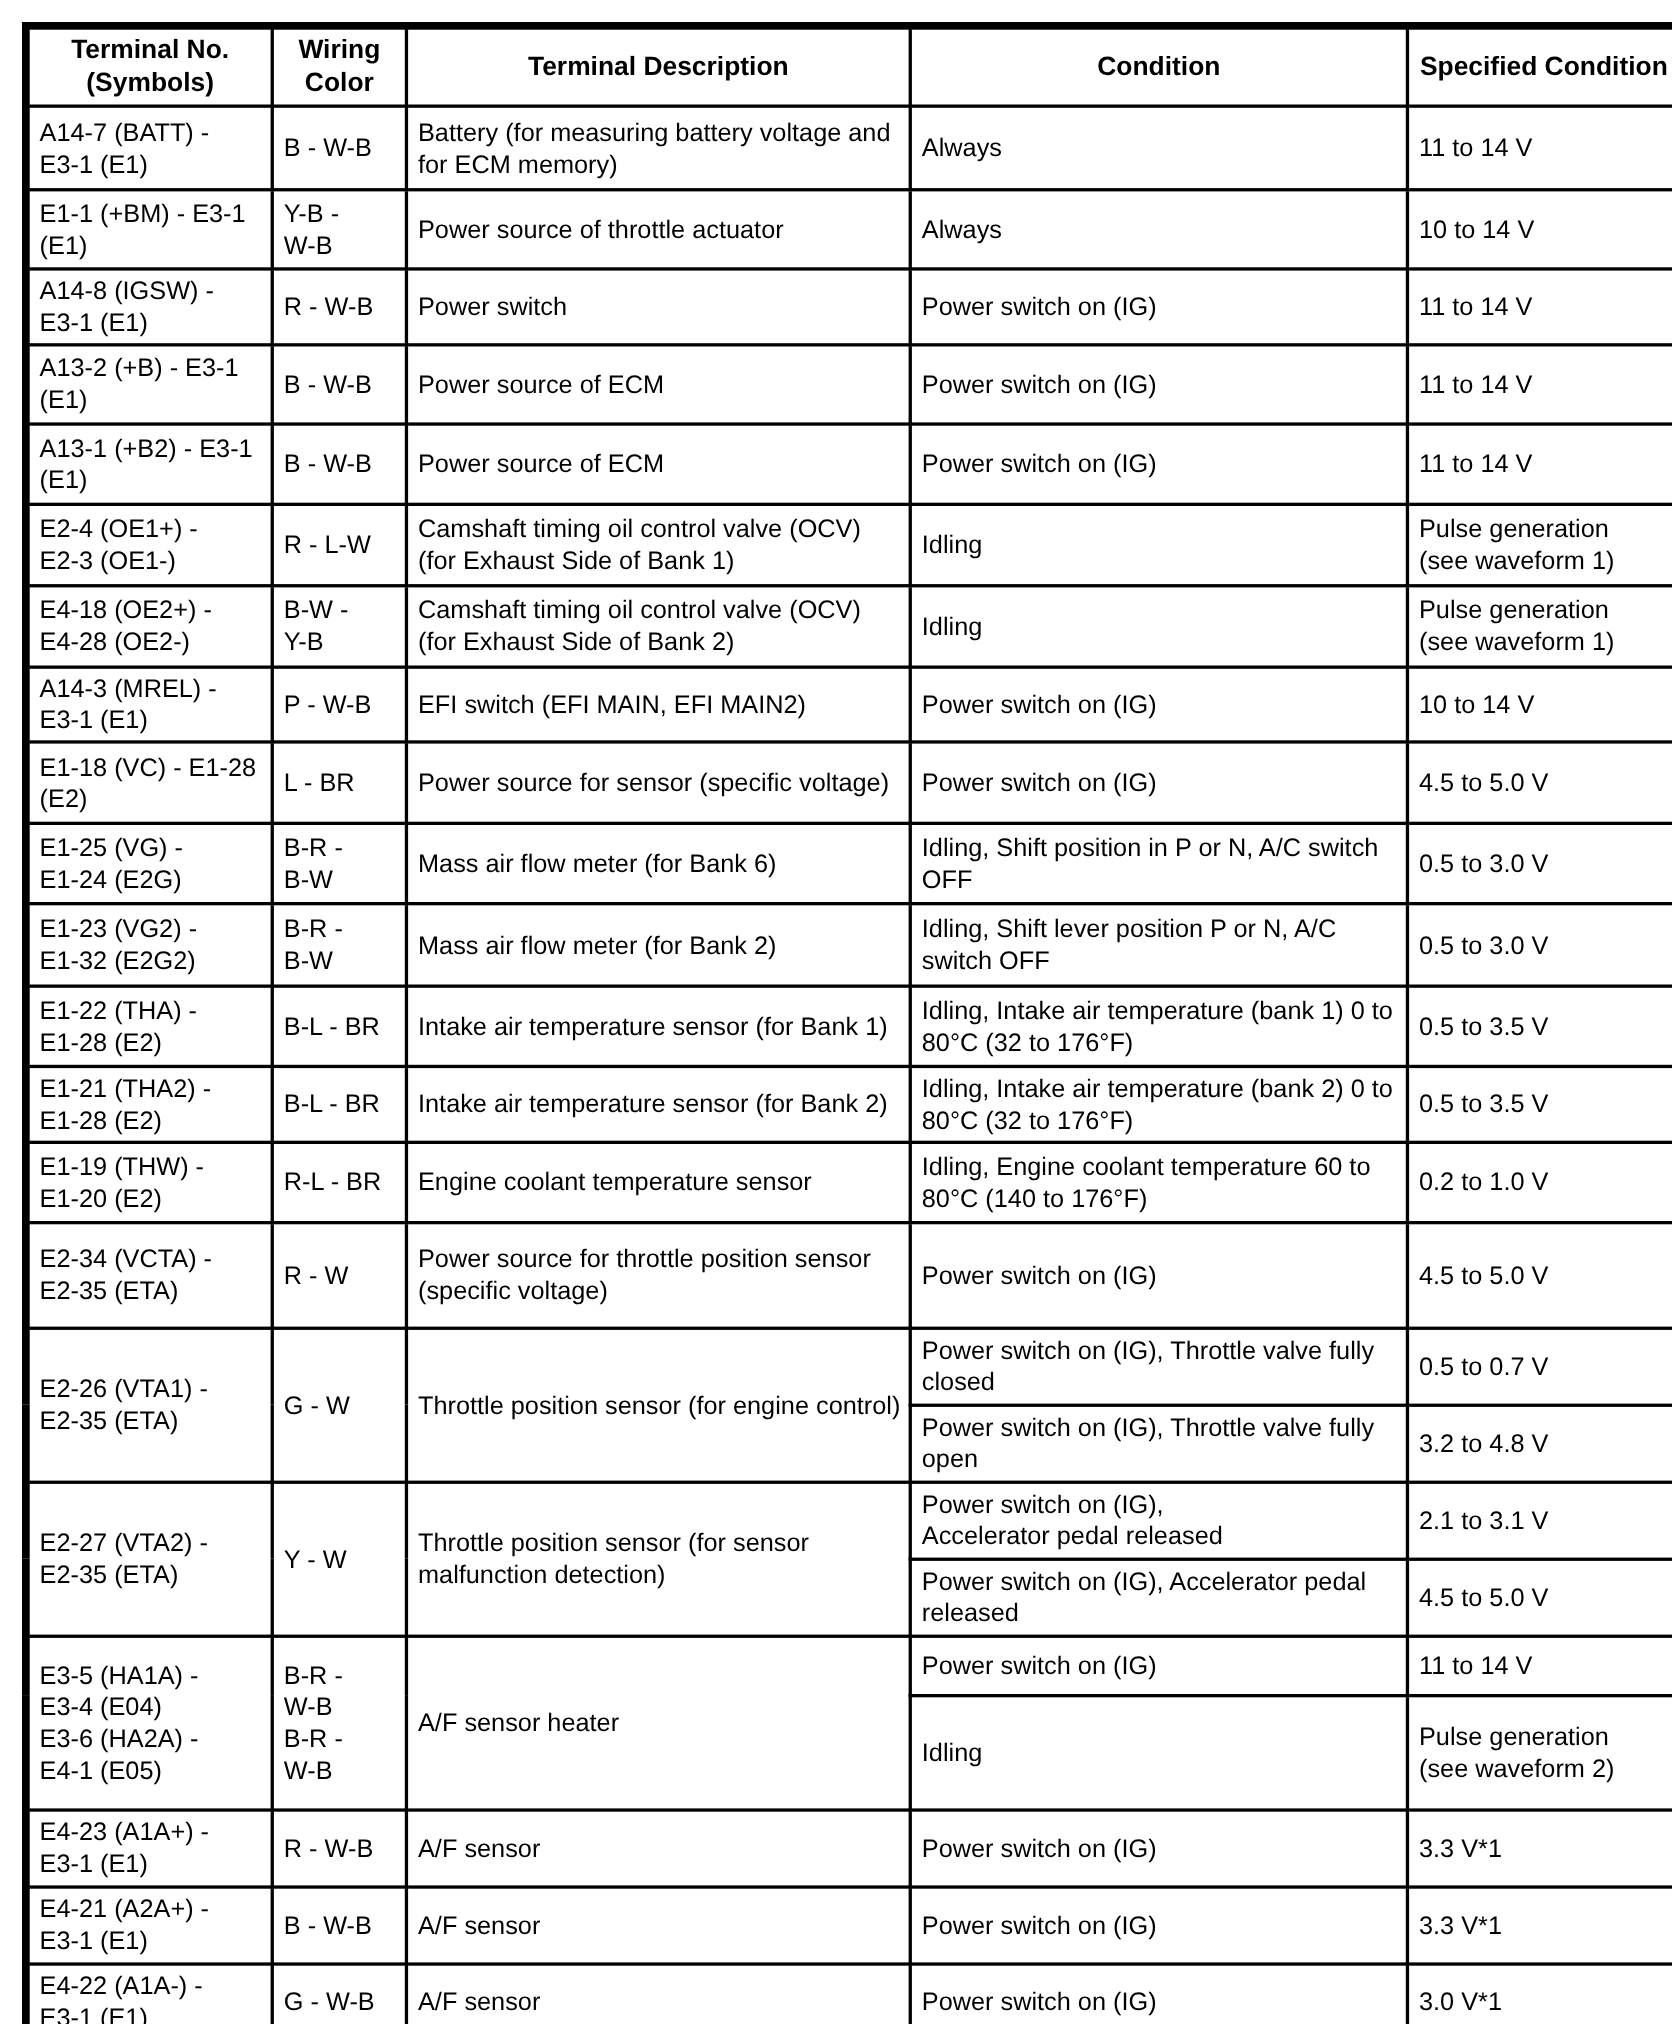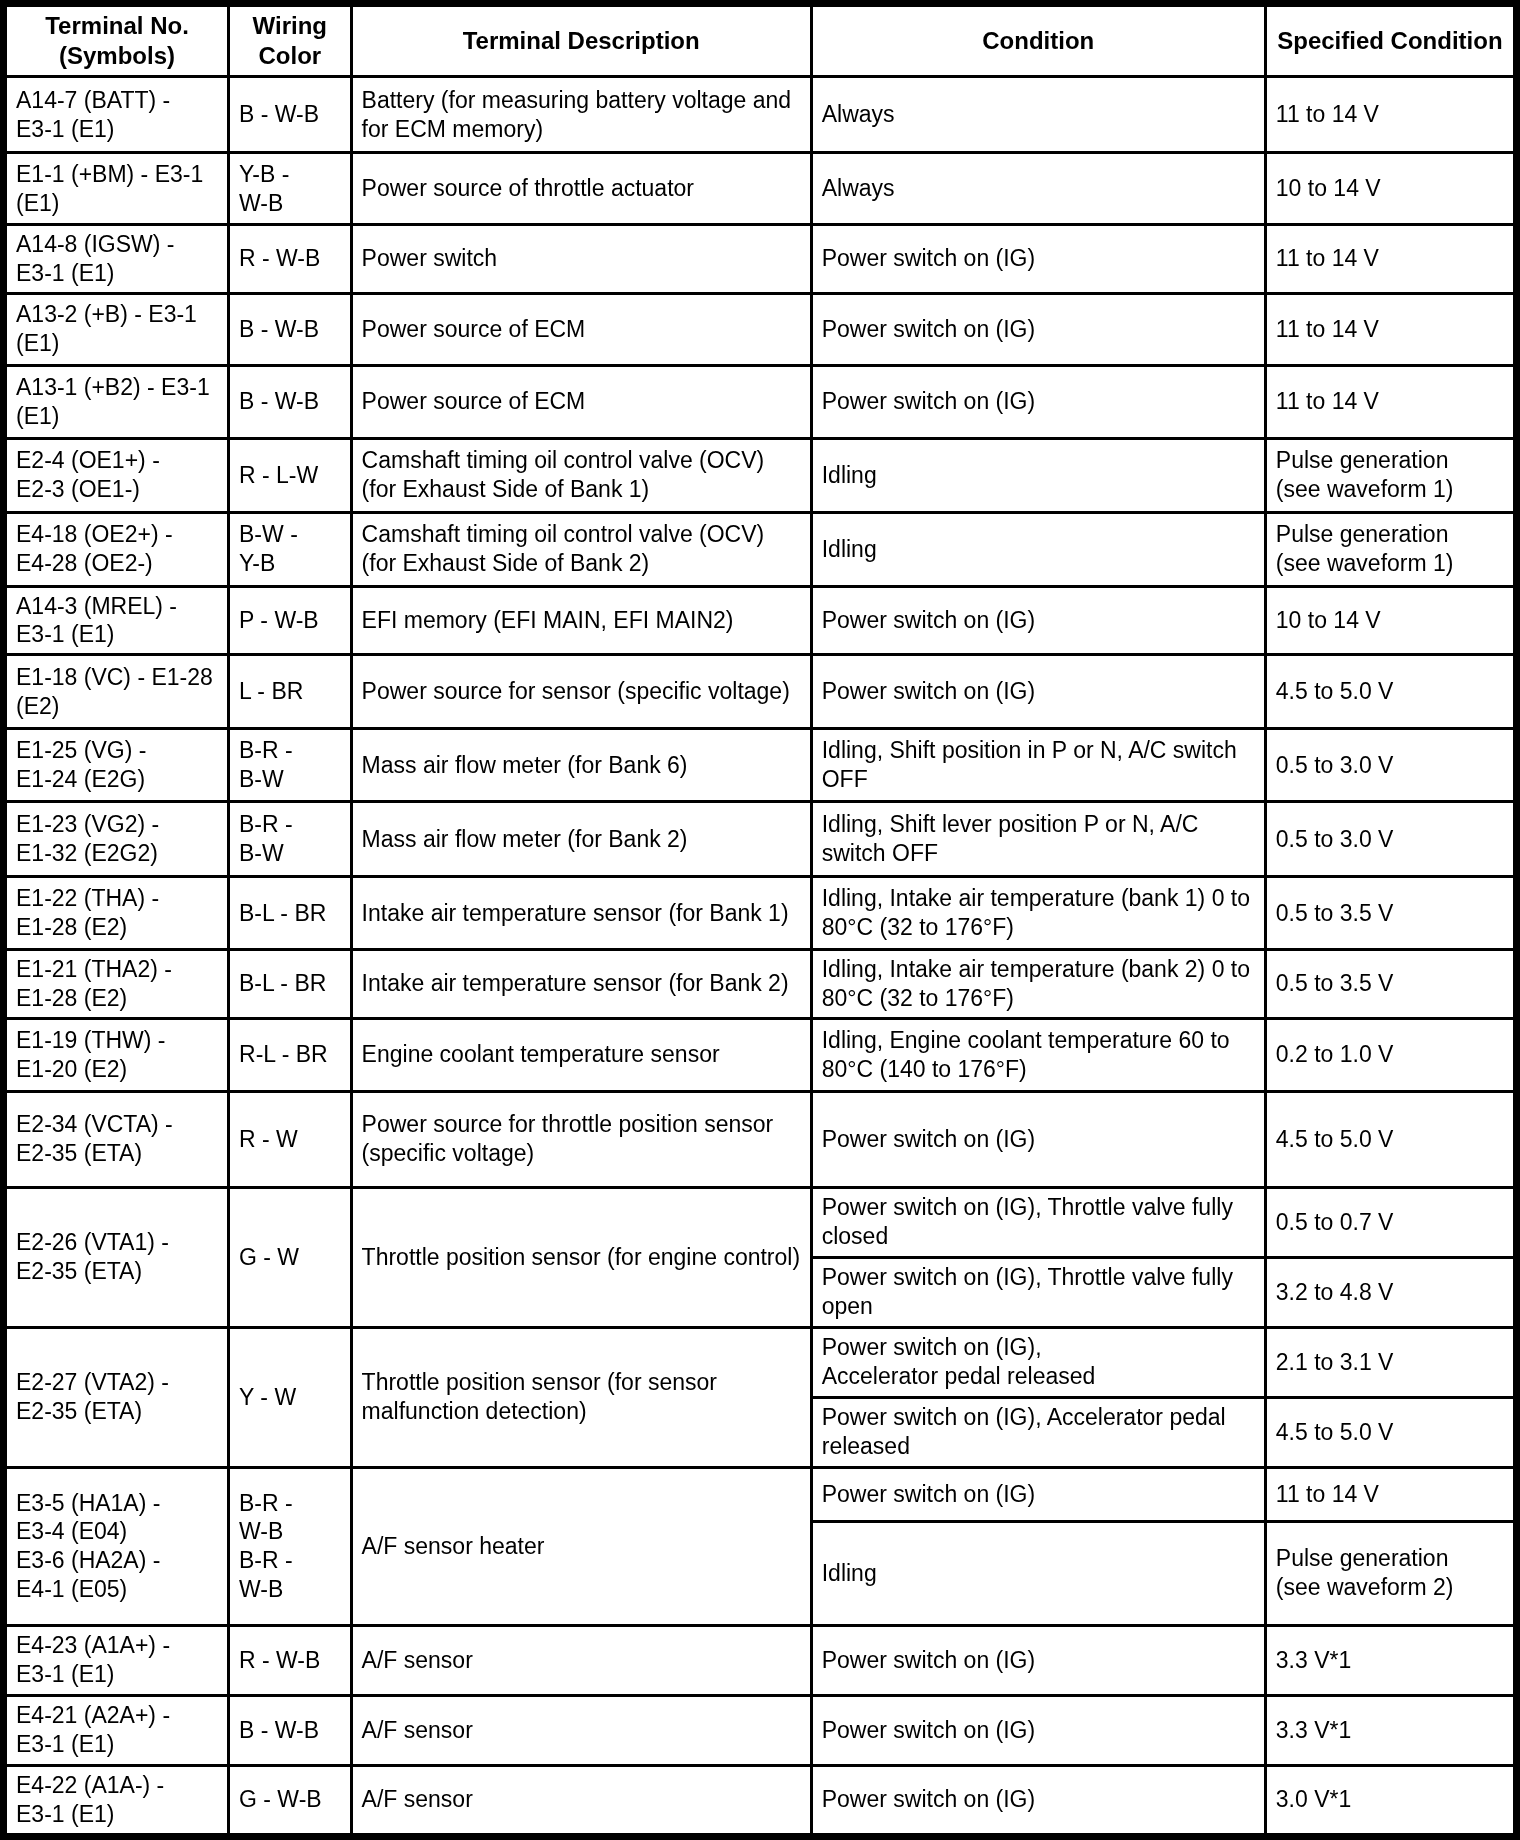--- a/index.html
+++ b/index.html
@@ -6,21 +6,21 @@
     margin: 0;
     padding: 0;
     background: #ffffff;
     color: #000000;
     font-family: "Liberation Sans", "DejaVu Sans", sans-serif;
   }
   .page {
     width: 1520px;
     height: 1840px;
     box-sizing: border-box;
-    padding: 0;
+    padding: 20px;
     background: #ffffff;
   }
   table.terminal-table {
     width: 100%;
     height: 1822px;
     border-collapse: collapse;
     table-layout: fixed;
     border: 7px solid #000000;
   }
   table.terminal-table th,
@@ -127,21 +127,21 @@
 Y-B</td>
         <td>Camshaft timing oil control valve (OCV) (for Exhaust Side of Bank 2)</td>
         <td>Idling</td>
         <td>Pulse generation
 (see waveform 1)</td>
       </tr>
       <tr style="height:68px">
         <td>A14-3 (MREL) -
 E3-1 (E1)</td>
         <td>P - W-B</td>
-        <td>EFI memory (EFI MAIN, EFI MAIN2)</td>
+        <td>EFI switch (EFI MAIN, EFI MAIN2)</td>
         <td>Power switch on (IG)</td>
         <td>10 to 14 V</td>
       </tr>
       <tr style="height:74px">
         <td>E1-18 (VC) - E1-28
 (E2)</td>
         <td>L - BR</td>
         <td>Power source for sensor (specific voltage)</td>
         <td>Power switch on (IG)</td>
         <td>4.5 to 5.0 V</td>

